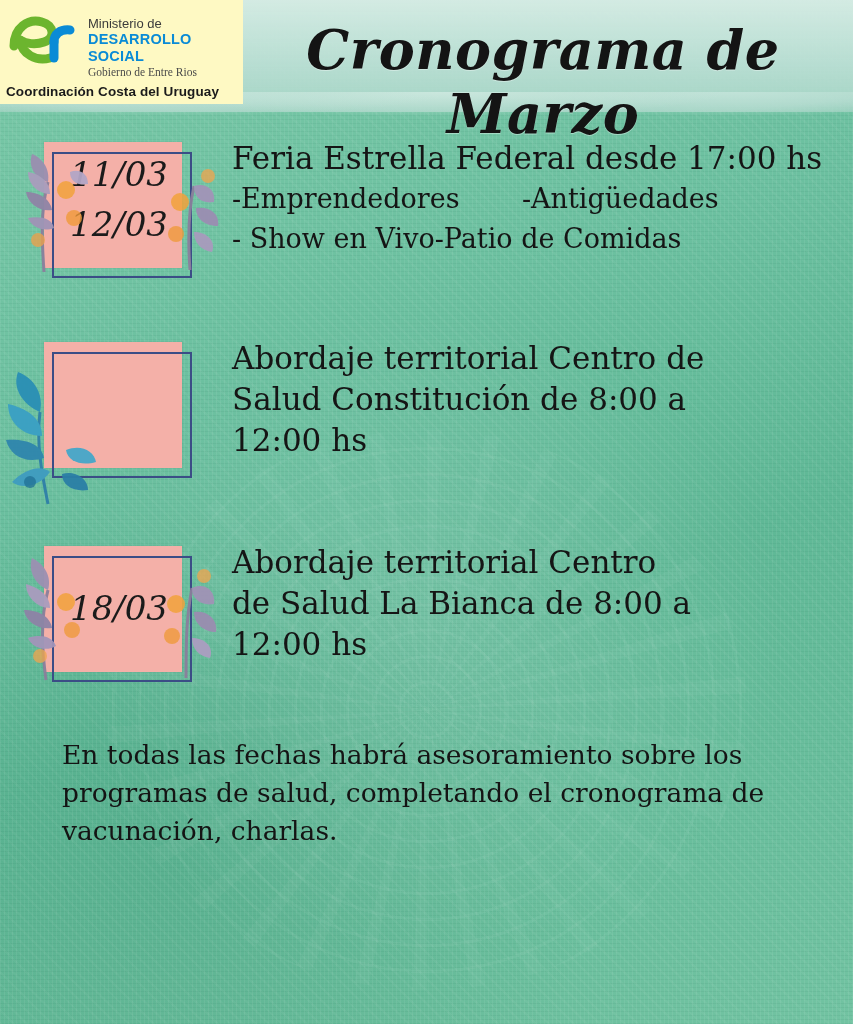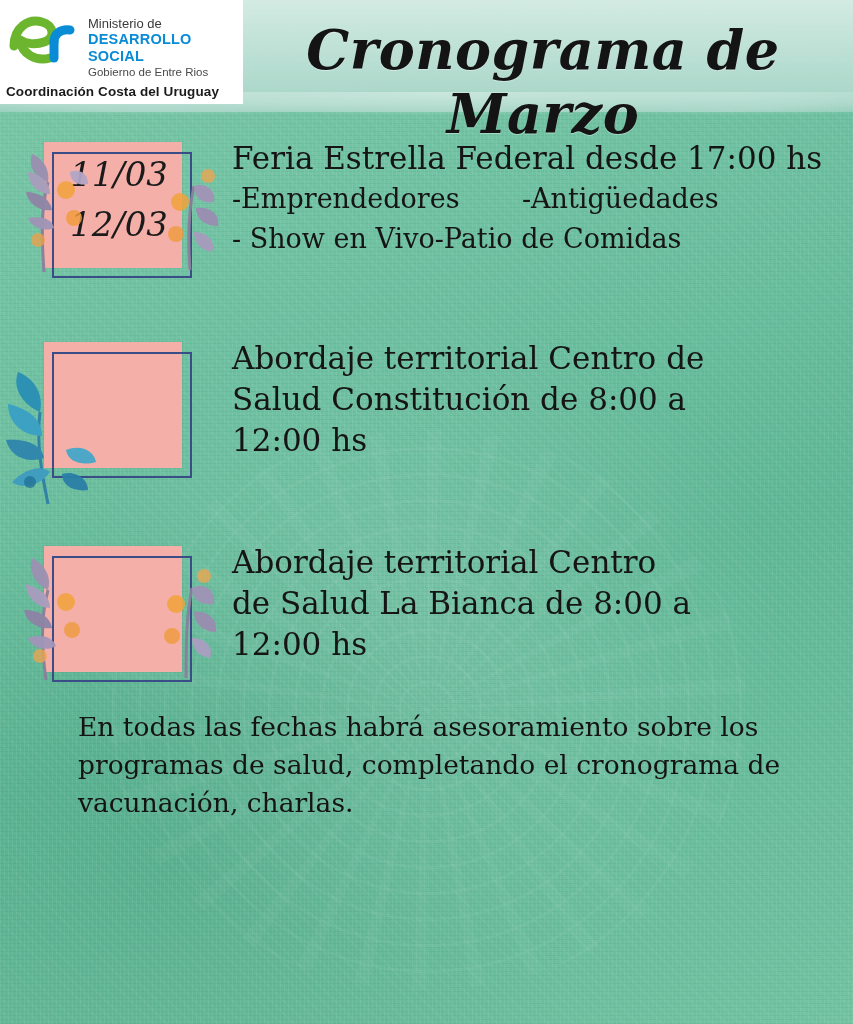--- a/index.html
+++ b/index.html
@@ -76,21 +76,21 @@
     z-index: 2;
     pointer-events: none;
   }
 
   
   .logo-box {
     position: absolute;
     left: 0; top: 0;
     width: 243px;
     height: 104px;
-    background: #ffffff;
+    background: #fef9c3;
     z-index: 4;
   }
   .logo-mark {
     position: absolute;
     left: 8px; top: 12px;
     width: 76px; height: 58px;
   }
   .logo-texts {
     position: absolute;
     left: 88px; top: 16px;
@@ -104,21 +104,21 @@
   }
   .logo-l2 {
     font-family: "Liberation Sans", sans-serif;
     font-size: 14.5px;
     font-weight: bold;
     color: #0a8bd6;
     letter-spacing: .2px;
     line-height: 17px;
   }
   .logo-l3 {
-    font-family: Liberation Sans, sans-serif;
+    font-family: Liberation Serif, serif;
     font-size: 11.5px;
     color: #4a4a4a;
     line-height: 14px;
   }
   .logo-foot {
     position: absolute;
     left: 6px; bottom: 5px;
     font-family: "Liberation Sans", sans-serif;
     font-size: 13.5px;
     font-weight: bold;
@@ -216,24 +216,23 @@
     font-size: 27px;
     color: #151515;
     line-height: 40px;
   }
   .subline-col.c1 { width: 290px; }
 
   
   .footer {
     position: absolute;
     left: 62px;
-    top: 708px;
+    top: 736px;
     width: 740px;
     z-index: 3;
-    margin-left: 16px;
   }
   .footer p {
     margin: 0;
     font-family: "DejaVu Serif", serif;
     font-size: 26.5px;
     line-height: 38px;
     color: #141414;
   }
   .footer .p2 { margin-top: 4px; }
 </style>
@@ -363,20 +362,21 @@
             <path d="M40 130 C40 100, 40 70, 46 40" stroke="#8a7f9c" stroke-width="3" fill="none"></path>
             <path d="M46 40 C58 34, 70 42, 68 56 C56 58, 46 52, 46 40 Z" fill="#a093b6"></path>
             <path d="M48 64 C62 62, 72 72, 70 84 C58 84, 48 76, 48 64 Z" fill="#9a8db0"></path>
             <path d="M46 90 C60 90, 68 100, 64 110 C52 108, 46 100, 46 90 Z" fill="#ab9ec1"></path>
             <circle cx="30" cy="56" r="9" fill="#f2a23c" opacity=".9"></circle>
             <circle cx="26" cy="88" r="8" fill="#ef9a3c" opacity=".85"></circle>
             <circle cx="58" cy="28" r="7" fill="#f0a54e" opacity=".8"></circle>
           </g>
         </svg>
       </div>
+      <div class="date-text one">18/03</div>
     </div>
     <div class="text-cell">
       <div class="line">Abordaje territorial Centro</div>
       <div class="line">de Salud La Bianca de 8:00 a</div>
       <div class="line">12:00 hs</div>
     </div>
   </div>
 </div>
 
 <div class="footer">

